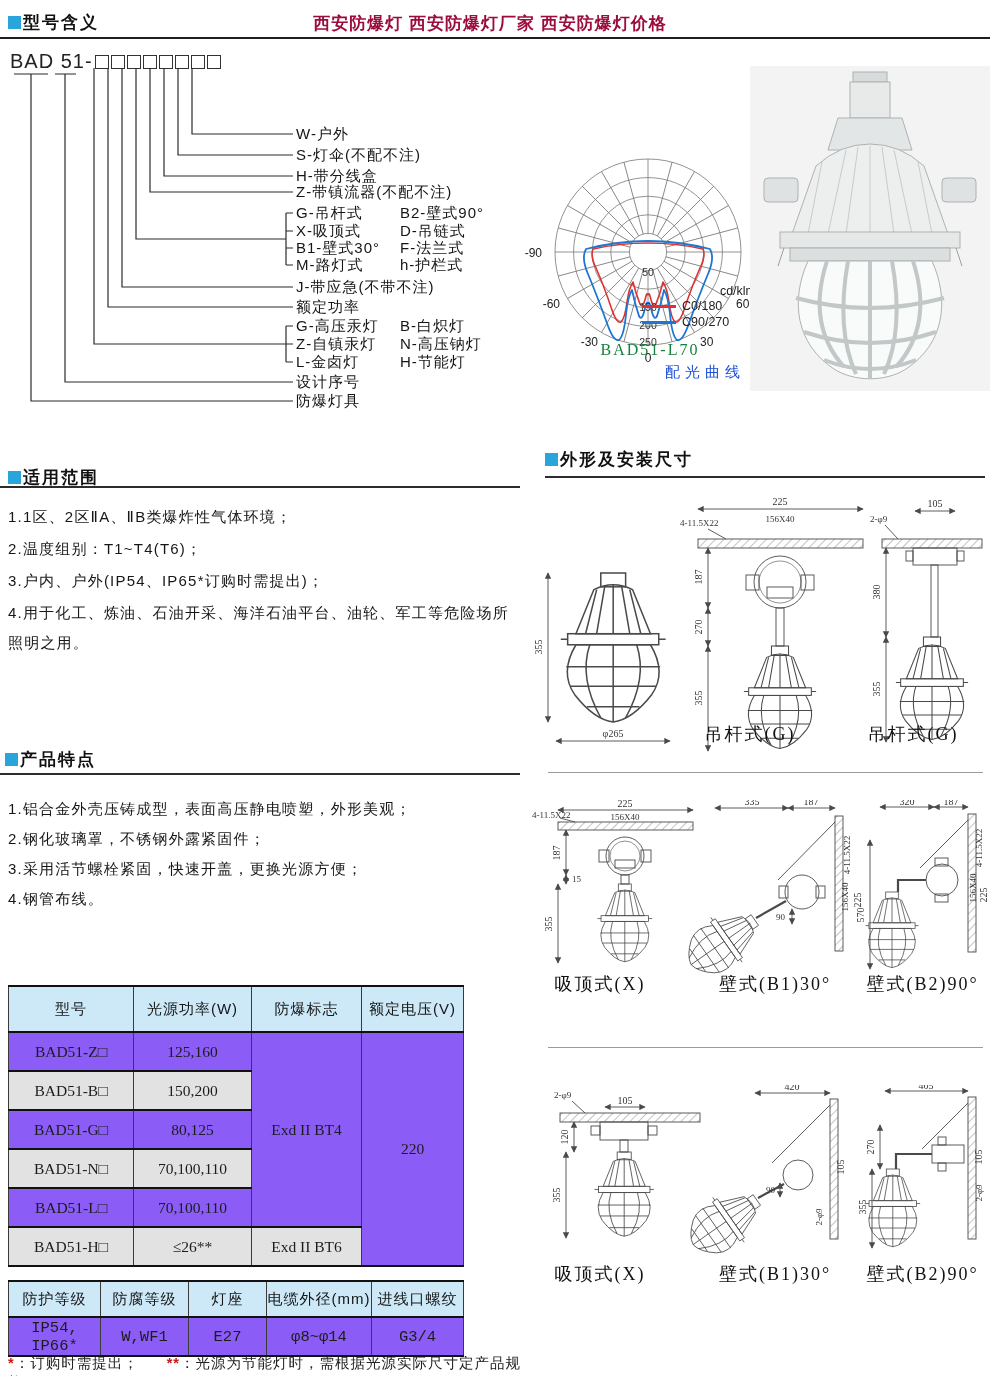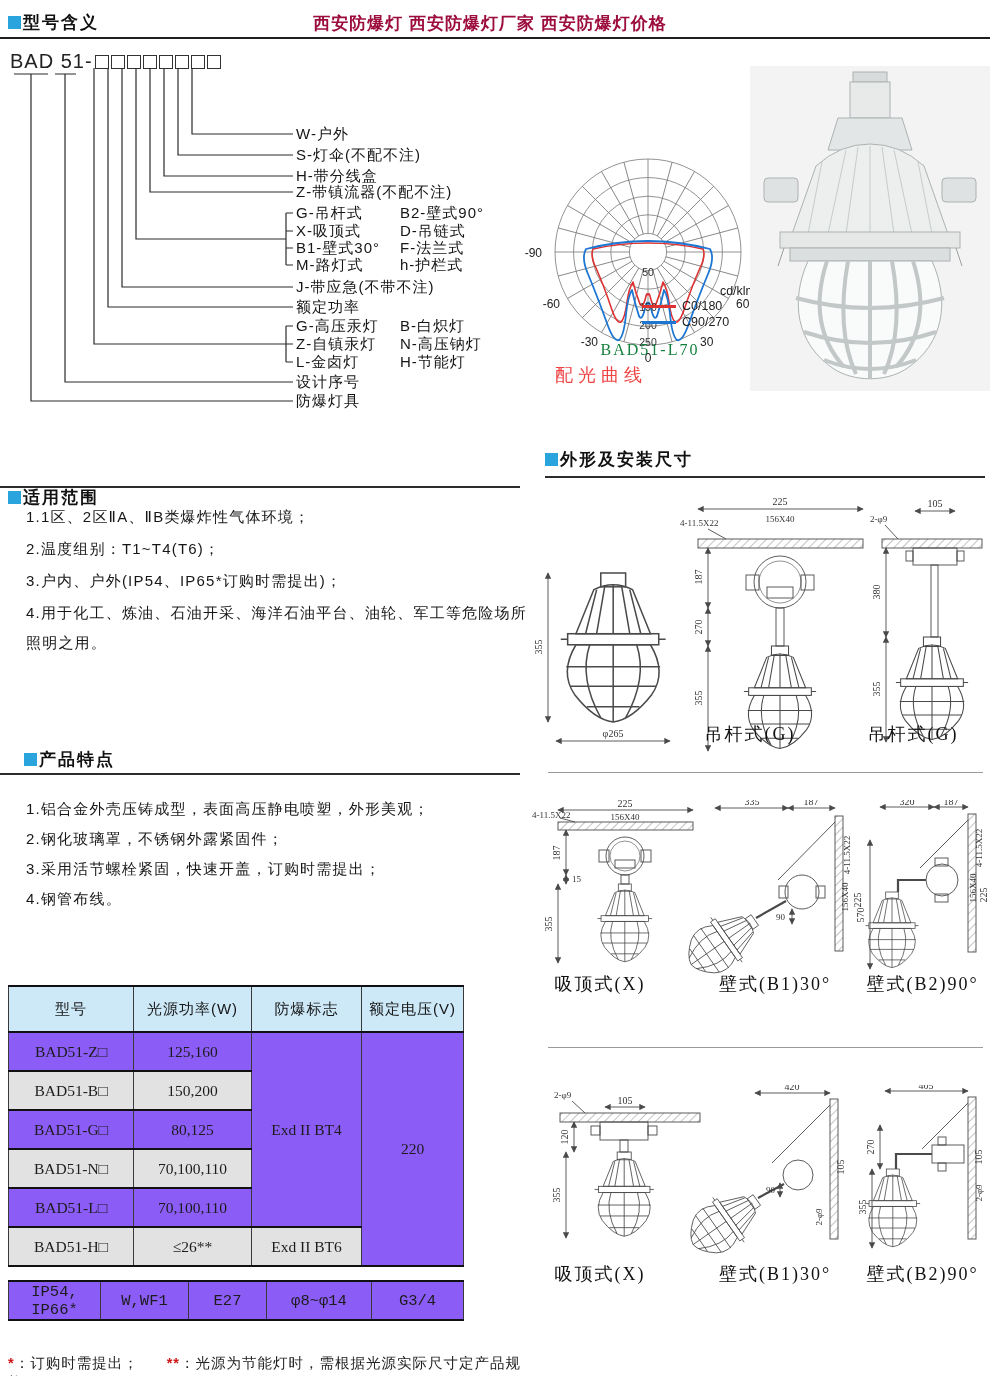--- a/index.html
+++ b/index.html
@@ -10,24 +10,24 @@
   .bluesq{width:13px;height:13px;background:#2aa4dd;display:inline-block;margin-right:2px;flex:0 0 auto;}
   .rule{background:#1e1e1e;height:2px;}
   .thinrule{background:#2c2c2c;height:2px;}
   .seprule{background:#9b9b9b;height:1px;}
   .seo{color:#9c0d3e;font-weight:bold;font-size:17px;letter-spacing:1px;text-align:center;}
   .model-code{font-size:20px;color:#222;letter-spacing:1px;white-space:nowrap;}
   .mbox{display:inline-block;width:12px;height:12px;border:1.6px solid #333;margin-left:2px;vertical-align:-1px;background:#fff;}
   .tree-row{left:296px;width:234px;font-size:15px;letter-spacing:1px;color:#151515;display:flex;line-height:20px;}
   .tc1{display:inline-block;min-width:104px;white-space:nowrap;}
   .tc2{display:inline-block;white-space:nowrap;}
-  .list-item{font-size:15px;letter-spacing:1.2px;line-height:30px;color:#171717;margin-left:18px;}
+  .list-item{font-size:15px;letter-spacing:1.2px;line-height:30px;color:#171717;}
   .cap{font-family:"Liberation Serif",serif;font-size:18px;letter-spacing:2px;text-align:center;color:#111;}
   .pm-model{font-family:"Liberation Serif",serif;font-size:16px;letter-spacing:2px;text-align:center;color:#15803d;}
-  .pm-cap{font-size:18px;letter-spacing:5px;text-align:left;color:#ef4444;}
+  .pm-cap{font-size:15px;letter-spacing:5px;text-align:right;color:#1d4ed8;}
   .lg-unit{font-size:12.5px;color:#222;text-align:right;padding-right:6px;}
   .lg-row{display:flex;align-items:center;gap:6px;font-size:12.5px;color:#222;line-height:16px;}
   .lg-line{width:34px;height:3px;display:inline-block;flex:0 0 auto;}
   .dtable{border-collapse:collapse;background:#8b5cf6;table-layout:fixed;}
   .dtable th,.dtable td{border-left:1px solid #3a3a3a;border-right:1px solid #3a3a3a;
        border-top:2px solid #111;border-bottom:2px solid #111;text-align:center;vertical-align:middle;padding:0;}
   .dtable th{background:#cde9f8;font-weight:normal;font-size:15px;letter-spacing:1px;height:44px;}
   .dtable td{font-family:"Liberation Serif",serif;font-size:15.5px;height:37px;color:#1c1c1c;}
   .dtable tr.g td{background:#e2e2e2;}
   .rtable th{height:34px;}
@@ -207,38 +207,38 @@
     <rect x="192" y="112" width="34" height="24" rx="4" fill="#dfe2e2"></rect>
     <rect x="30" y="166" width="180" height="16" fill="#e6e8e8"></rect>
     <rect x="40" y="182" width="160" height="13" fill="#dcdfdf"></rect>
     <path d="M34,182 l-6,18 M206,182 l6,18" stroke="#9aa0a0"></path>
     <path d="M58,195 C40,235 46,278 84,303 C104,316 136,316 156,303 C194,278 200,235 182,195 Z" fill="#f9fafa"></path>
     <path d="M46,232 Q120,252 194,232 M54,266 Q120,288 186,266 M74,294 Q120,312 166,294" fill="none" stroke="#c2c7c7" stroke-width="4"></path>
     <path d="M77,195 C64,235 68,272 94,301 M120,195 V312 M163,195 C176,235 172,272 146,301 M98,195 C90,240 92,278 106,308 M142,195 C150,240 148,278 134,308" fill="none" stroke="#c2c7c7" stroke-width="4"></path>
   </g>
 </svg>
 
-<div class="abs sec-head" style="left:8px;top:486px;justify-content:space-between;">
+<div class="abs sec-head" style="left:8px;top:466px;justify-content:space-between;">
   <span class="bluesq"></span>
   <span>适用范围</span>
 </div>
 <div class="abs thinrule" style="left:0;top:486px;width:520px;"></div>
 <div class="abs list-item" style="left:8px;top:502px;width:508px;"><span>1.</span><span>1区、2区ⅡA、ⅡB类爆炸性气体环境；</span></div>
 <div class="abs list-item" style="left:8px;top:534px;width:508px;"><span>2.</span><span>温度组别：T1~T4(T6)；</span></div>
 <div class="abs list-item" style="left:8px;top:566px;width:508px;"><span>3.</span><span>户内、户外(IP54、IP65*订购时需提出)；</span></div>
 <div class="abs list-item" style="left:8px;top:598px;width:505px;"><span>4.</span><span>用于化工、炼油、石油开采、海洋石油平台、油轮、军工等危险场所照明之用。</span></div>
 
-<div class="abs sec-head" style="left:24px;top:748px;">
+<div class="abs sec-head" style="left:5px;top:748px;">
   <span class="bluesq"></span>
   <span>产品特点</span>
 </div>
 <div class="abs thinrule" style="left:0;top:773px;width:520px;"></div>
 <div class="abs list-item" style="left:8px;top:794px;width:510px;"><span>1.</span><span>铝合金外壳压铸成型，表面高压静电喷塑，外形美观；</span></div>
 <div class="abs list-item" style="left:8px;top:824px;width:510px;"><span>2.</span><span>钢化玻璃罩，不锈钢外露紧固件；</span></div>
-<div class="abs list-item" style="left:8px;top:854px;width:510px;"><span>3.</span><span>采用活节螺栓紧固，快速开盖，订购时需提出；</span></div>
+<div class="abs list-item" style="left:8px;top:854px;width:510px;"><span>3.</span><span>采用活节螺栓紧固，快速开盖，更换光源方便；</span></div>
 <div class="abs list-item" style="left:8px;top:884px;width:510px;"><span>4.</span><span>钢管布线。</span></div>
 
 <div class="abs sec-head" style="left:545px;top:448px;">
   <span class="bluesq"></span>
   <span>外形及安装尺寸</span>
 </div>
 <div class="abs thinrule" style="left:545px;top:476px;width:440px;"></div>
 
 <svg class="abs" style="left:530px;top:495px;" width="460" height="270" viewBox="0 0 460 270">
   <defs>
@@ -469,20 +469,27 @@
 
 <table class="dtable rtable abs" style="left:8px;top:1280px;width:455px;">
   <colgroup>
       <col style="width:92px">
       <col style="width:88px">
       <col style="width:78px">
       <col style="width:105px">
       <col style="width:92px">
     </colgroup>
   <tbody>
+      <tr>
+    <th>防护等级</th>
+    <th>防腐等级</th>
+    <th>灯座</th>
+    <th>电缆外径(mm)</th>
+    <th>进线口螺纹</th>
+  </tr>
   <tr>
     <td>IP54, IP66*</td>
     <td>W,WF1</td>
     <td>E27</td>
     <td>φ8~φ14</td>
     <td>G3/4</td>
   </tr>
 </tbody>
   </table>
 

